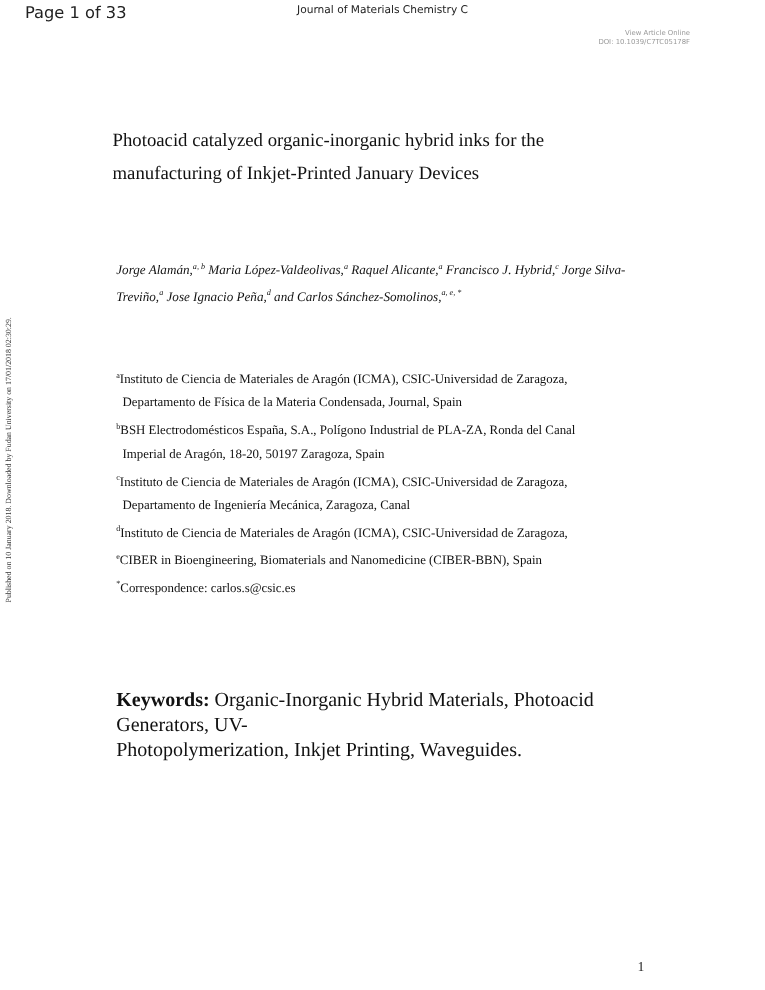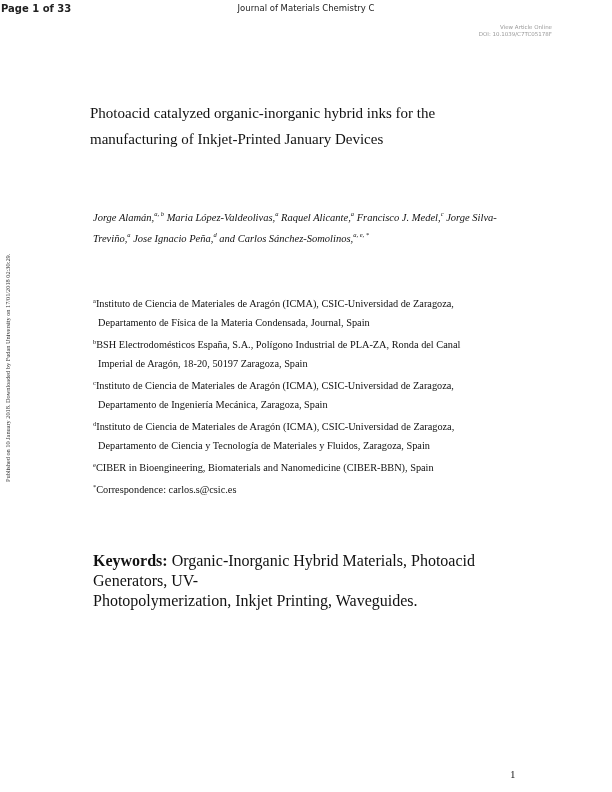--- a/index.html
+++ b/index.html
@@ -2,22 +2,22 @@
 <html><head>
 <meta charset="utf-8">
 <style>
   html, body { margin: 0; padding: 0; }
   body {
     width: 612px; height: 792px; position: relative; overflow: hidden;
     background: #ffffff; color: #111;
     font-family: "Liberation Serif", serif;
   }
   .hdr-left {
-    position: absolute; left: 1px; top: 3px;
-    font-family: "DejaVu Sans", sans-serif; font-size: 10px; color: #222; font-weight: bold;
+    position: absolute; left: 20px; top: 3px;
+    font-family: "DejaVu Sans", sans-serif; font-size: 13px; color: #222;
   }
   .hdr-center {
     position: absolute; left: 0; width: 612px; top: 3px; text-align: center;
     font-family: "DejaVu Sans", sans-serif; font-size: 8.5px; color: #222;
   }
   .hdr-right {
     position: absolute; right: 60px; top: 24px; text-align: right;
     font-family: "DejaVu Sans", sans-serif; font-size: 5.5px; color: #999; line-height: 7px;
   }
   .side-left {
@@ -71,35 +71,34 @@
 
 <div class="title">
   <div>Photoacid catalyzed organic-inorganic hybrid inks for the</div>
   <div>manufacturing of Inkjet-Printed January Devices</div>
 </div>
 
 <div class="authors">
   <span>Jorge Alamán,</span><sup>a, b</sup>
   <span>Maria López-Valdeolivas,</span><sup>a</sup>
   <span>Raquel Alicante,</span><sup>a</sup>
-  <span>Francisco J. Medel,</span><sup>c</sup>
+  <span>Francisco J. Hybrid,</span><sup>c</sup>
   <span>Jorge Silva-Treviño,</span><sup>a</sup>
   <span>Jose Ignacio Peña,</span><sup>d</sup>
   <span>and Carlos Sánchez-Somolinos,</span><sup>a, e, *</sup>
 </div>
 
 <div class="affils">
   <div class="affil-line"><sup>a</sup><span>Instituto de Ciencia de Materiales de Aragón (ICMA), CSIC-Universidad de Zaragoza,</span></div>
   <div class="affil-line"><span class="indent">Departamento de Física de la Materia Condensada, Journal, Spain</span></div>
   <div class="affil-line"><sup>b</sup><span>BSH Electrodomésticos España, S.A., Polígono Industrial de PLA-ZA, Ronda del Canal</span></div>
   <div class="affil-line"><span class="indent">Imperial de Aragón, 18-20, 50197 Zaragoza, Spain</span></div>
   <div class="affil-line"><sup>c</sup><span>Instituto de Ciencia de Materiales de Aragón (ICMA), CSIC-Universidad de Zaragoza,</span></div>
-  <div class="affil-line"><span class="indent">Departamento de Ingeniería Mecánica, Zaragoza, Spain</span></div>
+  <div class="affil-line"><span class="indent">Departamento de Ingeniería Mecánica, Zaragoza, Canal</span></div>
   <div class="affil-line"><sup>d</sup><span>Instituto de Ciencia de Materiales de Aragón (ICMA), CSIC-Universidad de Zaragoza,</span></div>
-  <div class="affil-line"><span class="indent">Departamento de Ciencia y Tecnología de Materiales y Fluidos, Zaragoza, Spain</span></div>
   <div class="affil-line"><sup>e</sup><span>CIBER in Bioengineering, Biomaterials and Nanomedicine (CIBER-BBN), Spain</span></div>
   <div class="affil-line"><sup>*</sup><span>Correspondence: carlos.s@csic.es</span></div>
 </div>
 
 <div class="keywords">
   <div><b>Keywords:</b><span> Organic-Inorganic Hybrid Materials, Photoacid Generators, UV-</span></div>
   <div>Photopolymerization, Inkjet Printing, Waveguides.</div>
 </div>
 
 <div class="pagenum">1</div>

